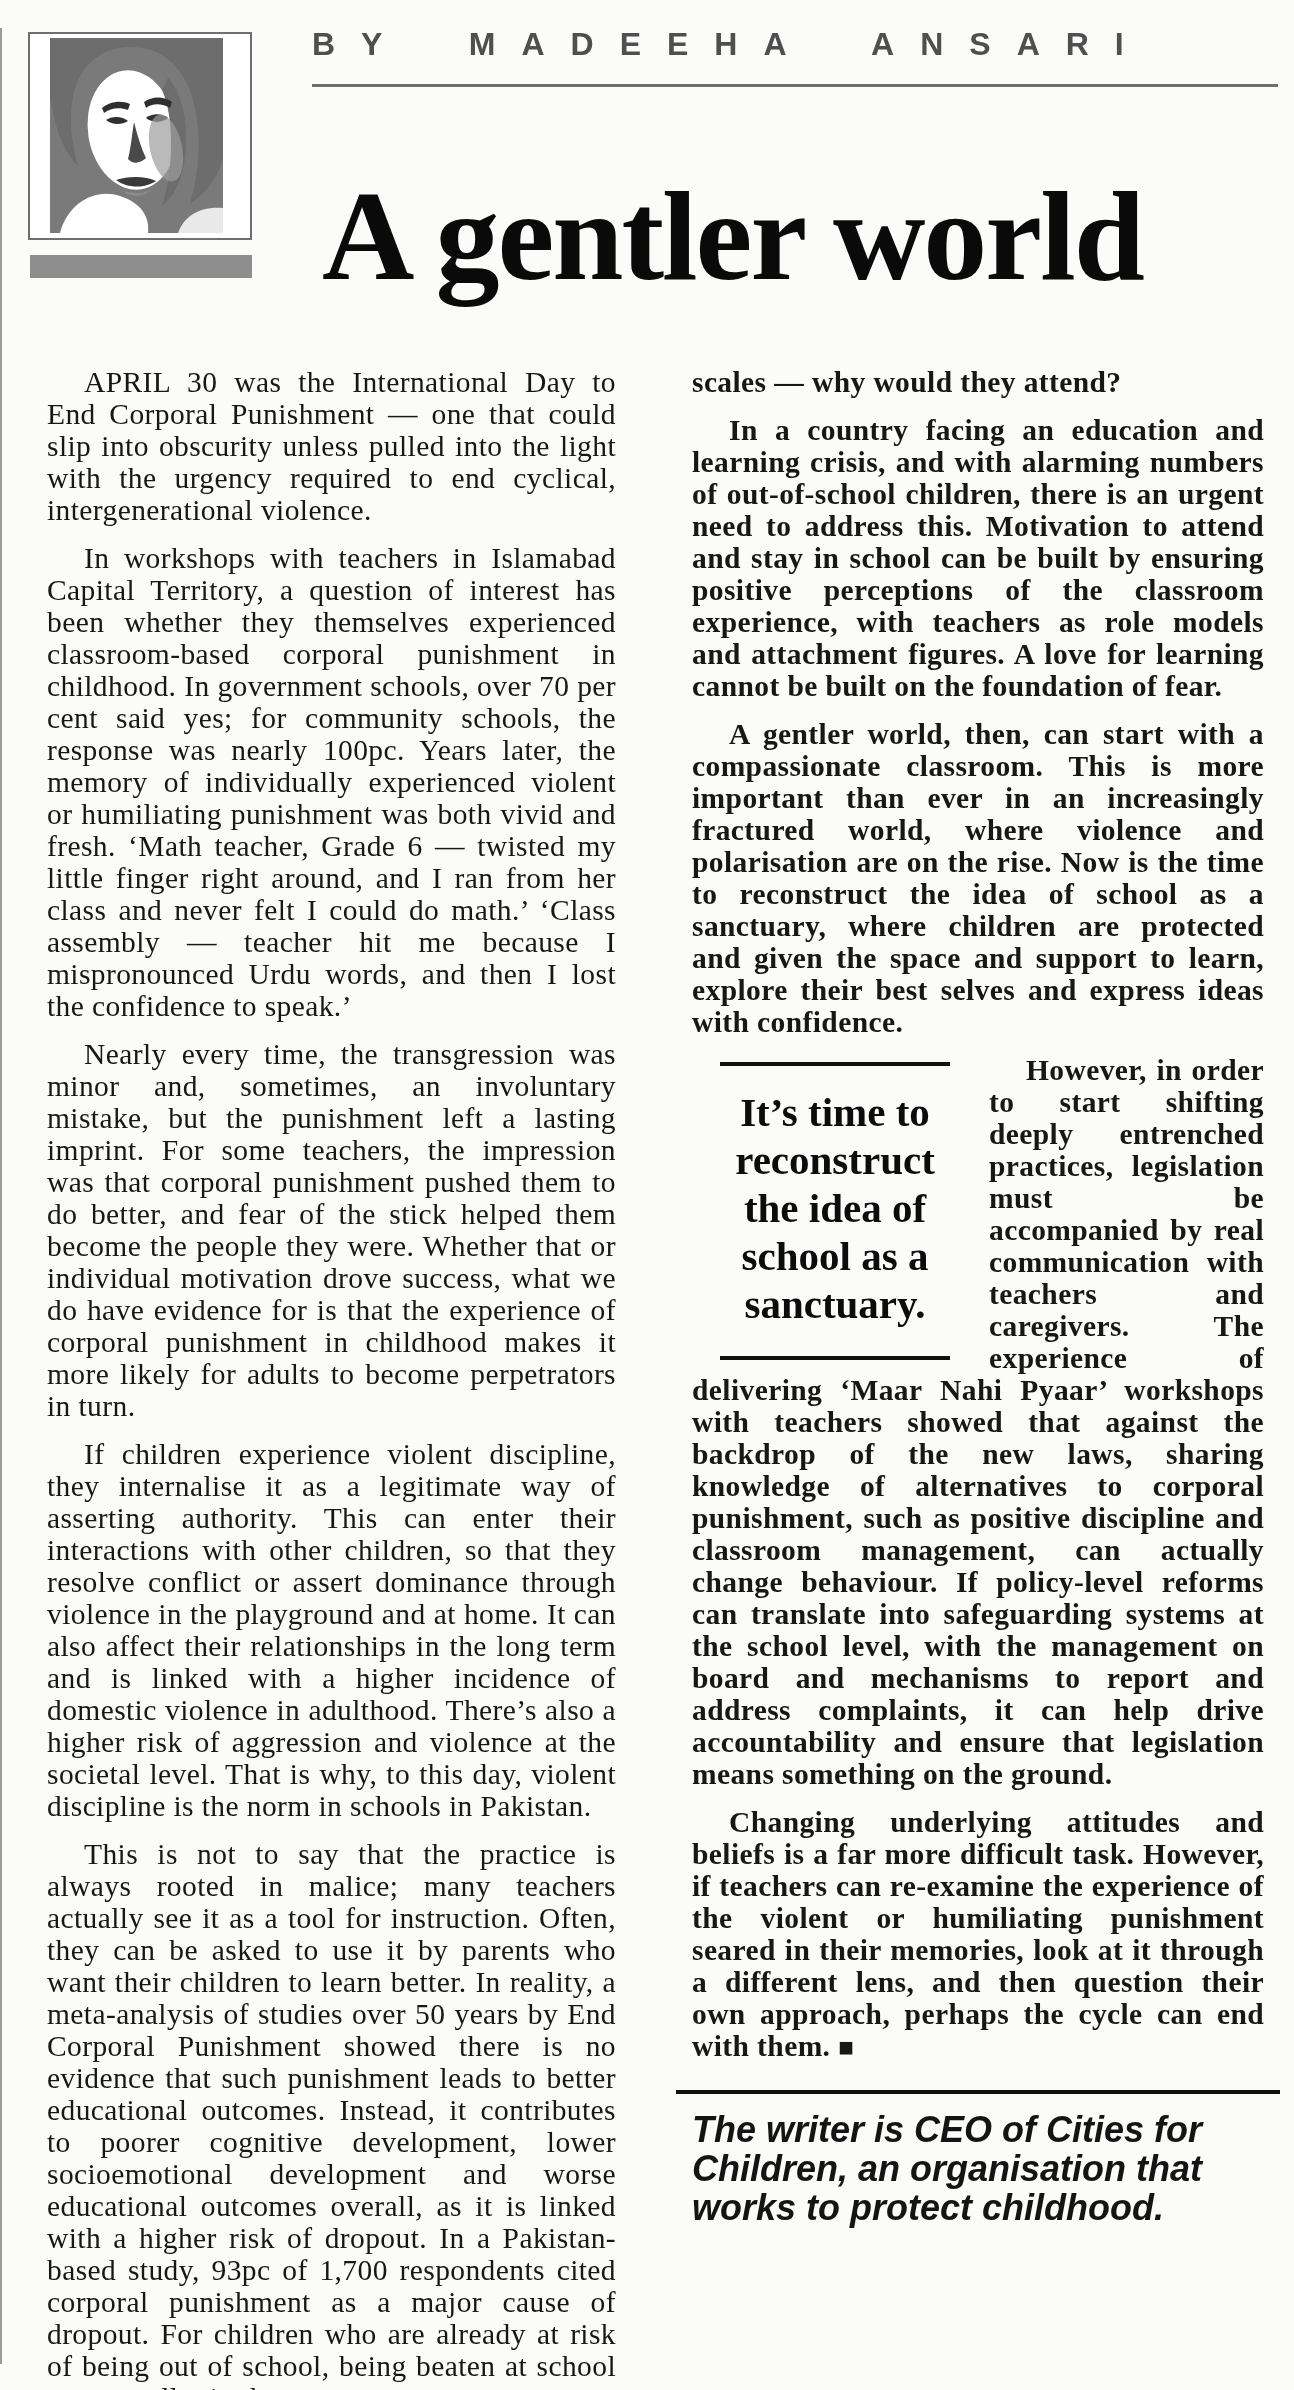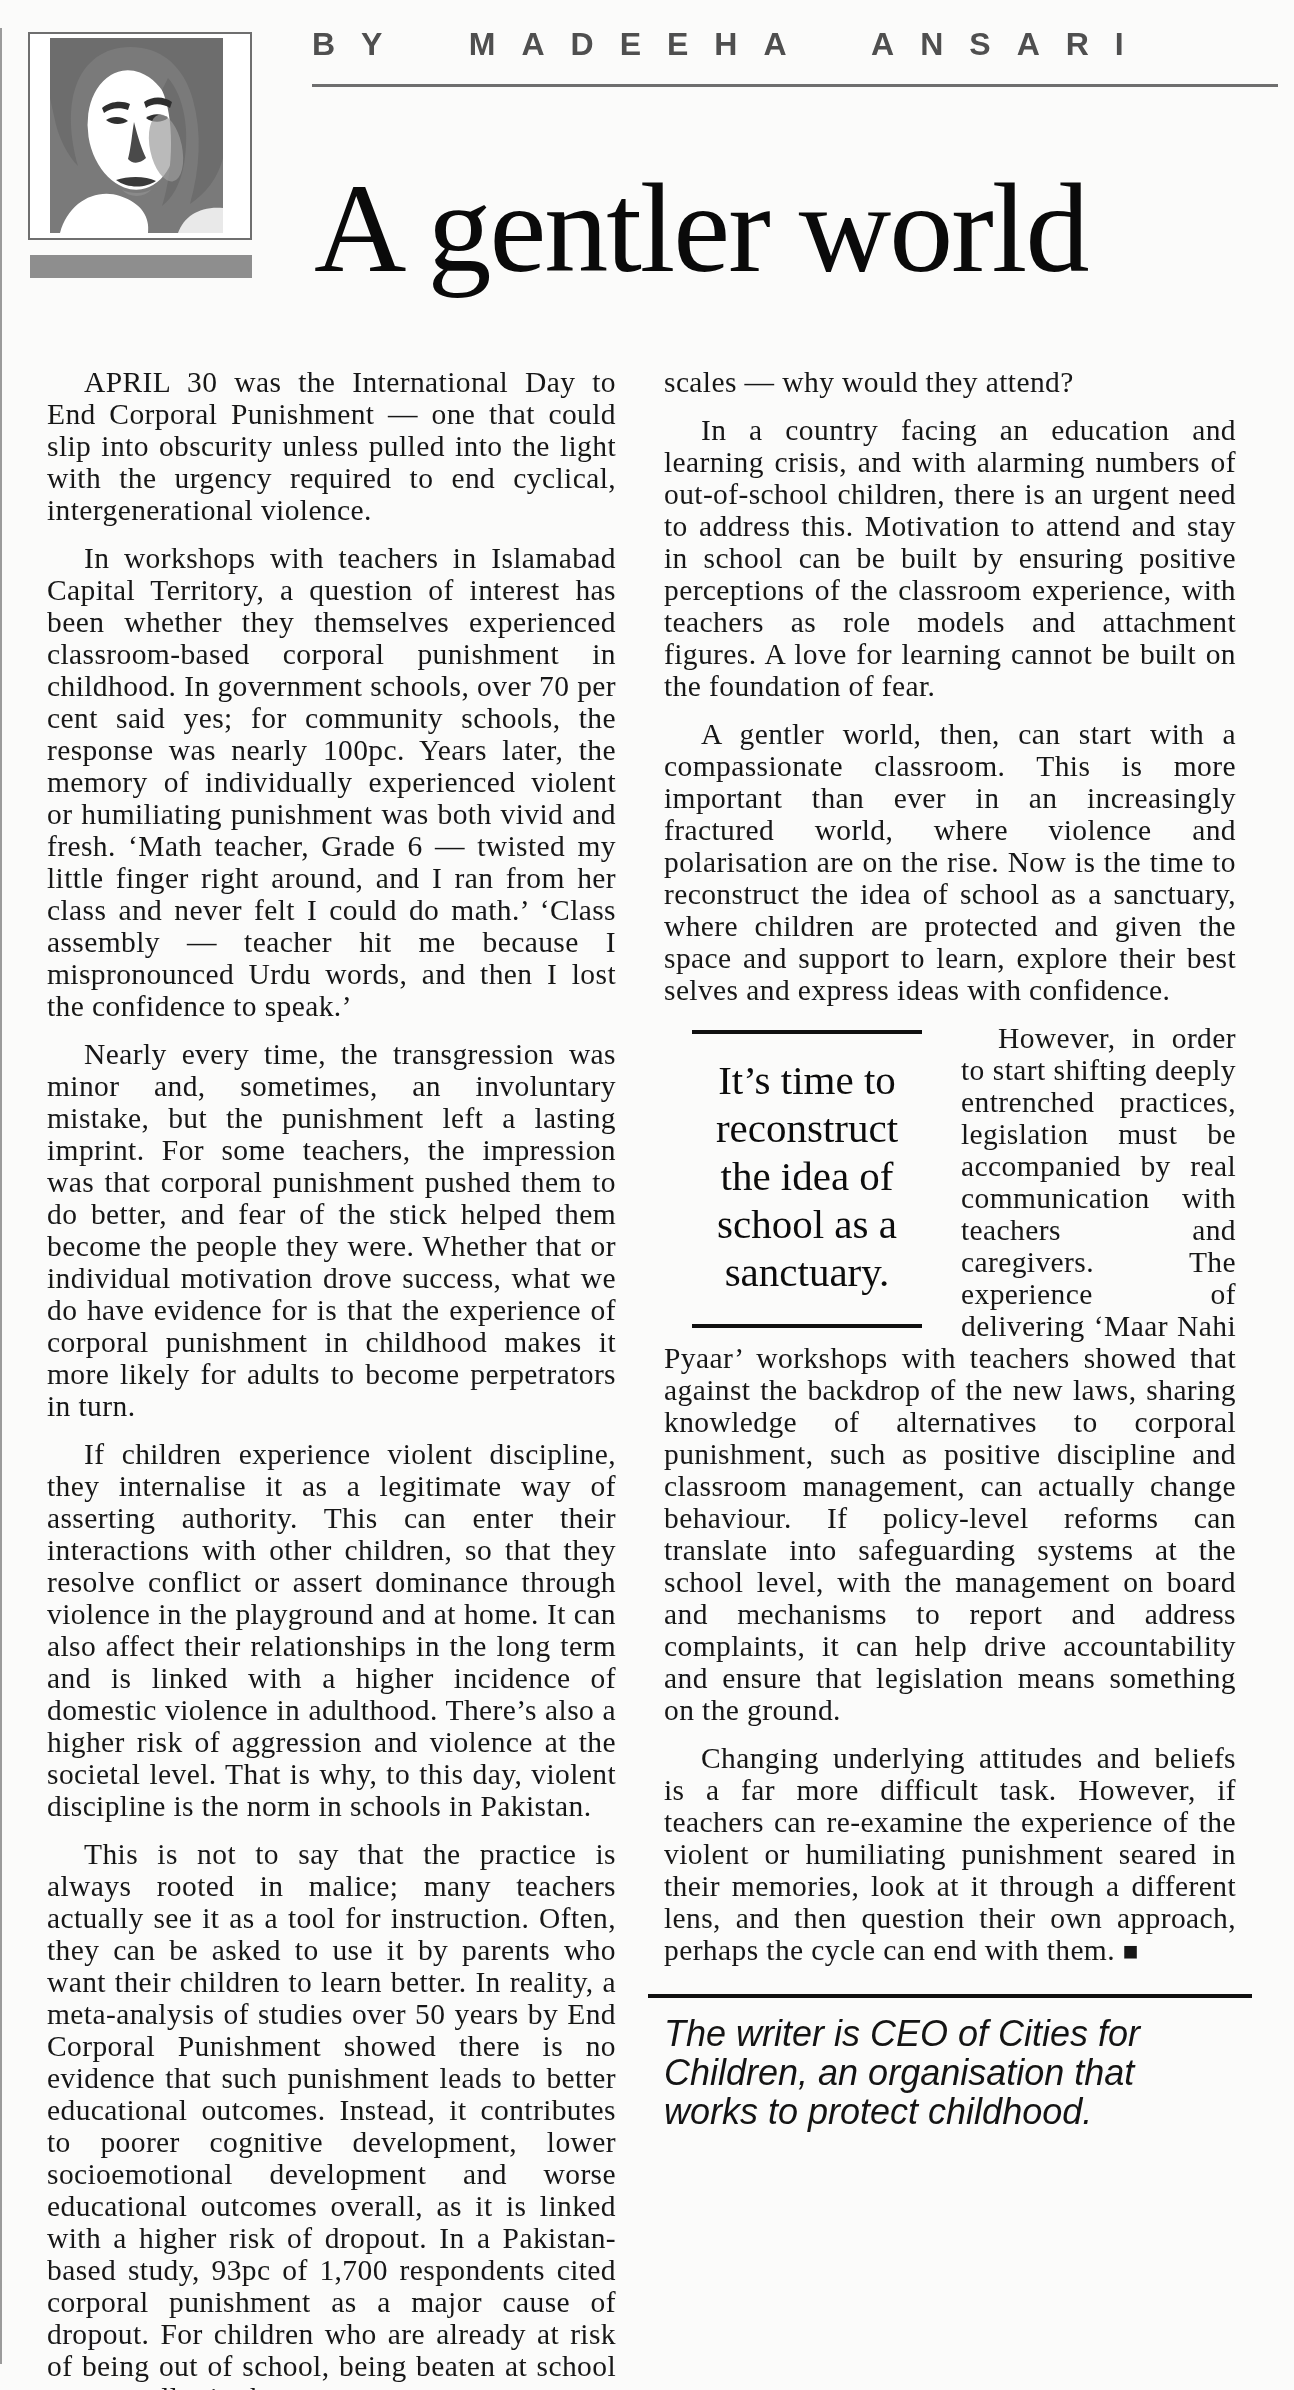--- a/index.html
+++ b/index.html
@@ -30,21 +30,21 @@
     font-size:128px; line-height:1; letter-spacing:-2px; color:#0a0a0a;
   }
 
   
   .col {
     position:absolute; top:350px;
     font-size:29.5px; line-height:32px; letter-spacing:0.4px;
     text-align:justify; color:#171717;
   }
   .col-left  { left:31px;  width:601px; }
-  .col-right { left:648px; width:604px; }
+  .col-right { left:676px; width:604px;font-weight:bold; }
   .col p { margin:16px; }
   .col p.indent { text-indent:37px; }
 
   
   .pq-float { float:left; width:297px; margin:8px 0 2px 0; }
   .pq-box {
     margin-left:28px; width:230px;
     border-top:4px solid #101010; border-bottom:4px solid #101010;
     padding:22px 0 28px 0;
     font-size:41px; line-height:48px; letter-spacing:0;
@@ -92,21 +92,21 @@
       <path d="M72,152 C82,156 94,156 102,151 C94,160 80,160 72,152 Z" fill="#8a8a8a"></path>
 
       <ellipse cx="116" cy="110" rx="16" ry="34" fill="#9d9d9d" transform="rotate(-12 116 110)" opacity="0.7"></ellipse>
     </svg>
   </div>
   <div class="photo-bar"></div>
 
   <div class="byline">BY MADEEHA ANSARI</div>
   <div class="byline-rule"></div>
 
-  <h1 class="headline" style="margin:8px; font-weight:400;">A gentler world</h1>
+  <h1 class="headline" style="margin:16px; font-weight:700;">A gentler world</h1>
 
   <div class="col col-left">
     <p class="indent">APRIL 30 was the International Day to End Corporal Punishment — one that could slip into obscurity unless pulled into the light with the urgency required to end cyclical, intergenerational violence.</p>
     <p class="indent">In workshops with teachers in Islamabad Capital Territory, a question of interest has been whether they themselves experienced classroom-based corporal punishment in childhood. In government schools, over 70 per cent said yes; for community schools, the response was nearly 100pc. Years later, the memory of individually experienced violent or humiliating punishment was both vivid and fresh. ‘Math teacher, Grade 6 — twisted my little finger right around, and I ran from her class and never felt I could do math.’ ‘Class assembly — teacher hit me because I mispronounced Urdu words, and then I lost the confidence to speak.’</p>
     <p class="indent">Nearly every time, the transgression was minor and, sometimes, an involuntary mistake, but the punishment left a lasting imprint. For some teachers, the impression was that corporal punishment pushed them to do better, and fear of the stick helped them become the people they were. Whether that or individual motivation drove success, what we do have evidence for is that the experience of corporal punishment in childhood makes it more likely for adults to become perpetrators in turn.</p>
     <p class="indent">If children experience violent discipline, they internalise it as a legitimate way of asserting authority. This can enter their interactions with other children, so that they resolve conflict or assert dominance through violence in the playground and at home. It can also affect their relationships in the long term and is linked with a higher incidence of domestic violence in adulthood. There’s also a higher risk of aggression and violence at the societal level. That is why, to this day, violent discipline is the norm in schools in Pakistan.</p>
     <p class="indent">This is not to say that the practice is always rooted in malice; many teachers actually see it as a tool for instruction. Often, they can be asked to use it by parents who want their children to learn better. In reality, a meta-analysis of studies over 50 years by End Corporal Punishment showed there is no evidence that such punishment leads to better educational outcomes. Instead, it contributes to poorer cognitive development, lower socioemotional development and worse educational outcomes overall, as it is linked with a higher risk of dropout. In a Pakistan-based study, 93pc of 1,700 respondents cited corporal punishment as a major cause of dropout. For children who are already at risk of being out of school, being beaten at school can actually tip the</p>
   </div>
 
   <div class="col col-right">

